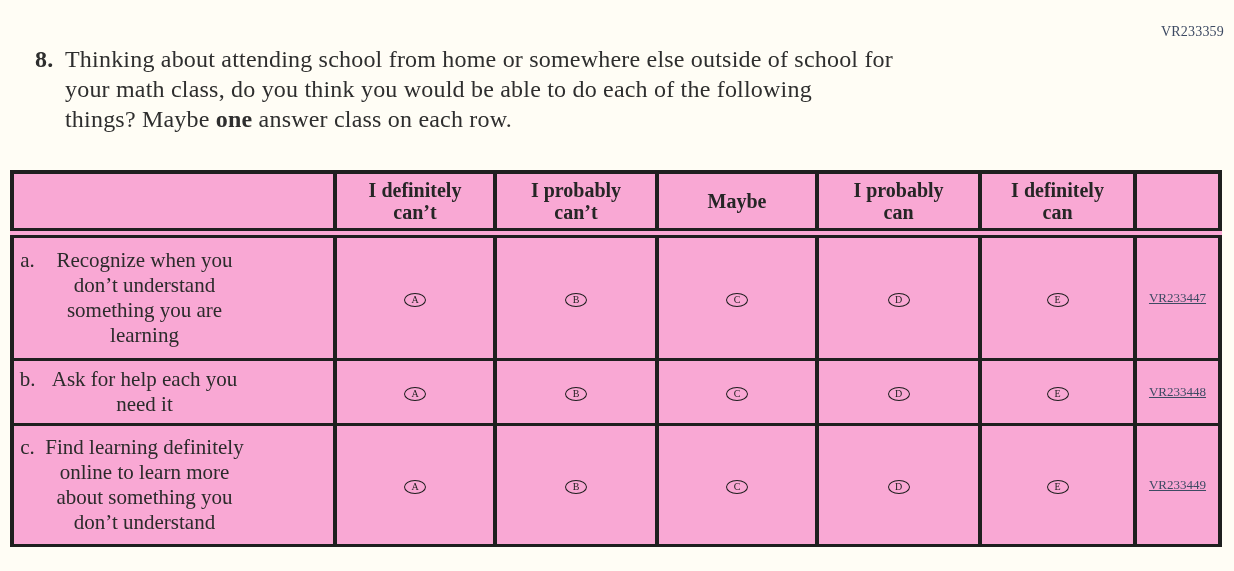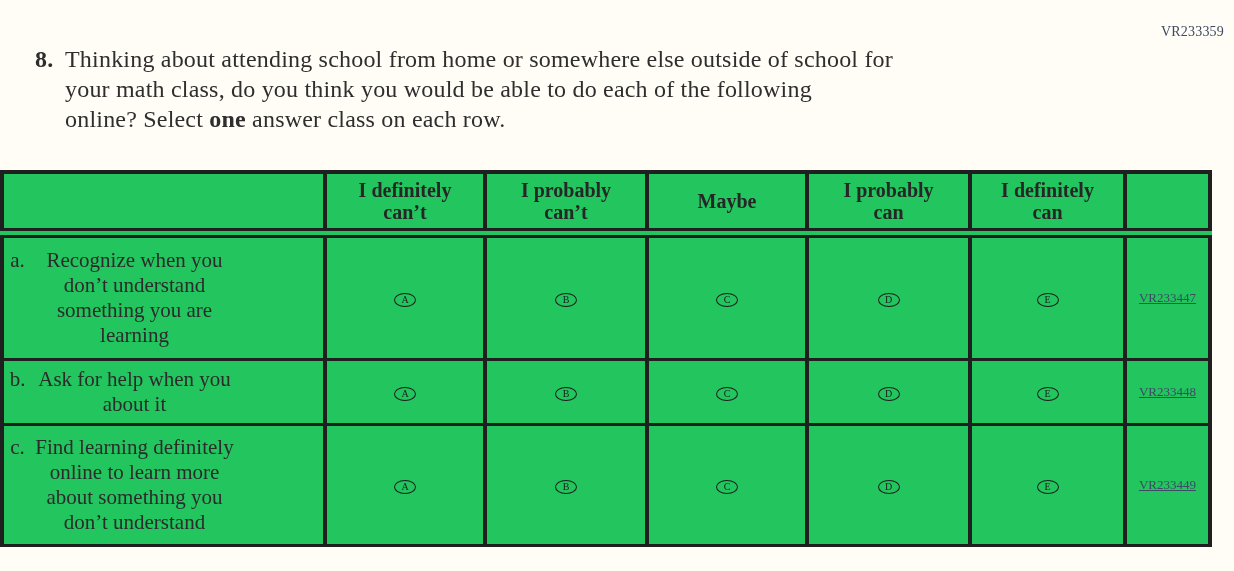--- a/index.html
+++ b/index.html
@@ -45,26 +45,26 @@
     margin-left: 30px;
     width: 1010px;
   }
   .question .qlines {
     white-space: pre-line;
   }
 
   
   table.answers {
     position: absolute;
-    left: 0;
+    left: 10px;
     top: 170px;
     width: 1208px;
     border-collapse: collapse;
     table-layout: fixed;
-    background: #22c55e;
+    background: #f9a8d4;
   }
   table.answers th,
   table.answers td {
     border: 4px solid #1f1f1f;
     padding: 0;
   }
   table.answers thead th {
     border-bottom: 10px double #1f1f1f;
     font-size: 20px;
     font-weight: bold;
@@ -131,21 +131,21 @@
 </head>
 <body>
 
 <div class="form-code">VR233359</div>
 
 <div class="question">
   <span class="qnum">8.</span>
   <div class="qtext">
     <div class="qlines">Thinking about attending school from home or somewhere else outside of school for
 your math class, do you think you would be able to do each of the following</div>
-    <div><span>online? Select </span><b>one</b><span> answer class on each row.</span></div>
+    <div><span>things? Maybe </span><b>one</b><span> answer class on each row.</span></div>
   </div>
 </div>
 
 <table class="answers">
   <colgroup>
     <col style="width:323px">
     <col style="width:160px">
     <col style="width:162px">
     <col style="width:160px">
     <col style="width:163px">
@@ -179,21 +179,21 @@
       <td><span class="bubble">B</span></td>
       <td><span class="bubble">C</span></td>
       <td><span class="bubble">D</span></td>
       <td><span class="bubble">E</span></td>
       <td class="code-cell">VR233447</td>
     </tr>
     <tr class="row-b">
       <td class="label-cell">
         <div class="label-wrap">
           <span class="row-letter">b.</span>
-          <span class="row-text">Ask for help when you about it</span>
+          <span class="row-text">Ask for help each you need it</span>
         </div>
       </td>
       <td><span class="bubble">A</span></td>
       <td><span class="bubble">B</span></td>
       <td><span class="bubble">C</span></td>
       <td><span class="bubble">D</span></td>
       <td><span class="bubble">E</span></td>
       <td class="code-cell">VR233448</td>
     </tr>
     <tr class="row-c">

